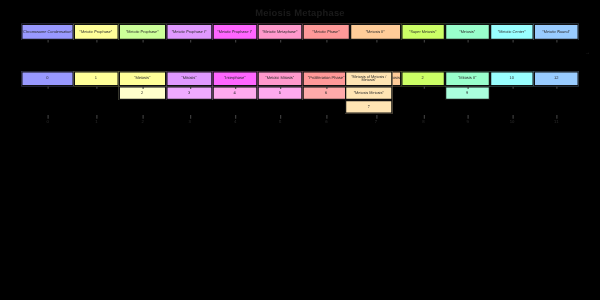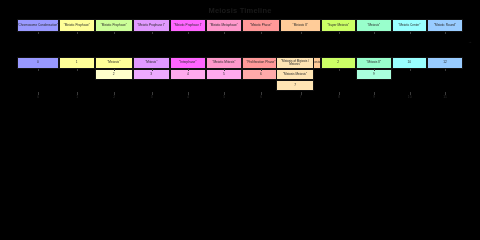--- a/index.html
+++ b/index.html
@@ -142,21 +142,21 @@
     color: #2a2a2a;
     font-size: 4px;
     white-space: nowrap;
   }
 </style>
 </head>
 <body>
 
 <div id="page">
 
-  <div id="title">Meiosis Timeline</div>
+  <div id="title">Meiosis Metaphase</div>
 
   <div class="track" id="row1">
       <div class="cell" style="flex: 4 1 0%; background: rgb(153, 153, 255);">"Chromosome Condensation"</div>
       <div class="cell" style="flex: 3.4 1 0%; background: rgb(255, 255, 153);">"Meiotic Prophase"</div>
       <div class="cell" style="flex: 3.6 1 0%; background: rgb(204, 255, 153);">"Meiotic Prophase"</div>
       <div class="cell" style="flex: 3.5 1 0%; background: rgb(224, 153, 255);">"Meiotic Prophase I"</div>
       <div class="cell" style="flex: 3.4 1 0%; background: rgb(255, 102, 255);">"Meiotic Prophase I"</div>
       <div class="cell" style="flex: 3.4 1 0%; background: rgb(255, 153, 204);">"Meiotic Metaphase"</div>
       <div class="cell" style="flex: 3.6 1 0%; background: rgb(255, 153, 153);">"Meiotic Phase"</div>
       <div class="cell" style="flex: 3.9 1 0%; background: rgb(255, 204, 153);">"Meiosis II"</div>

